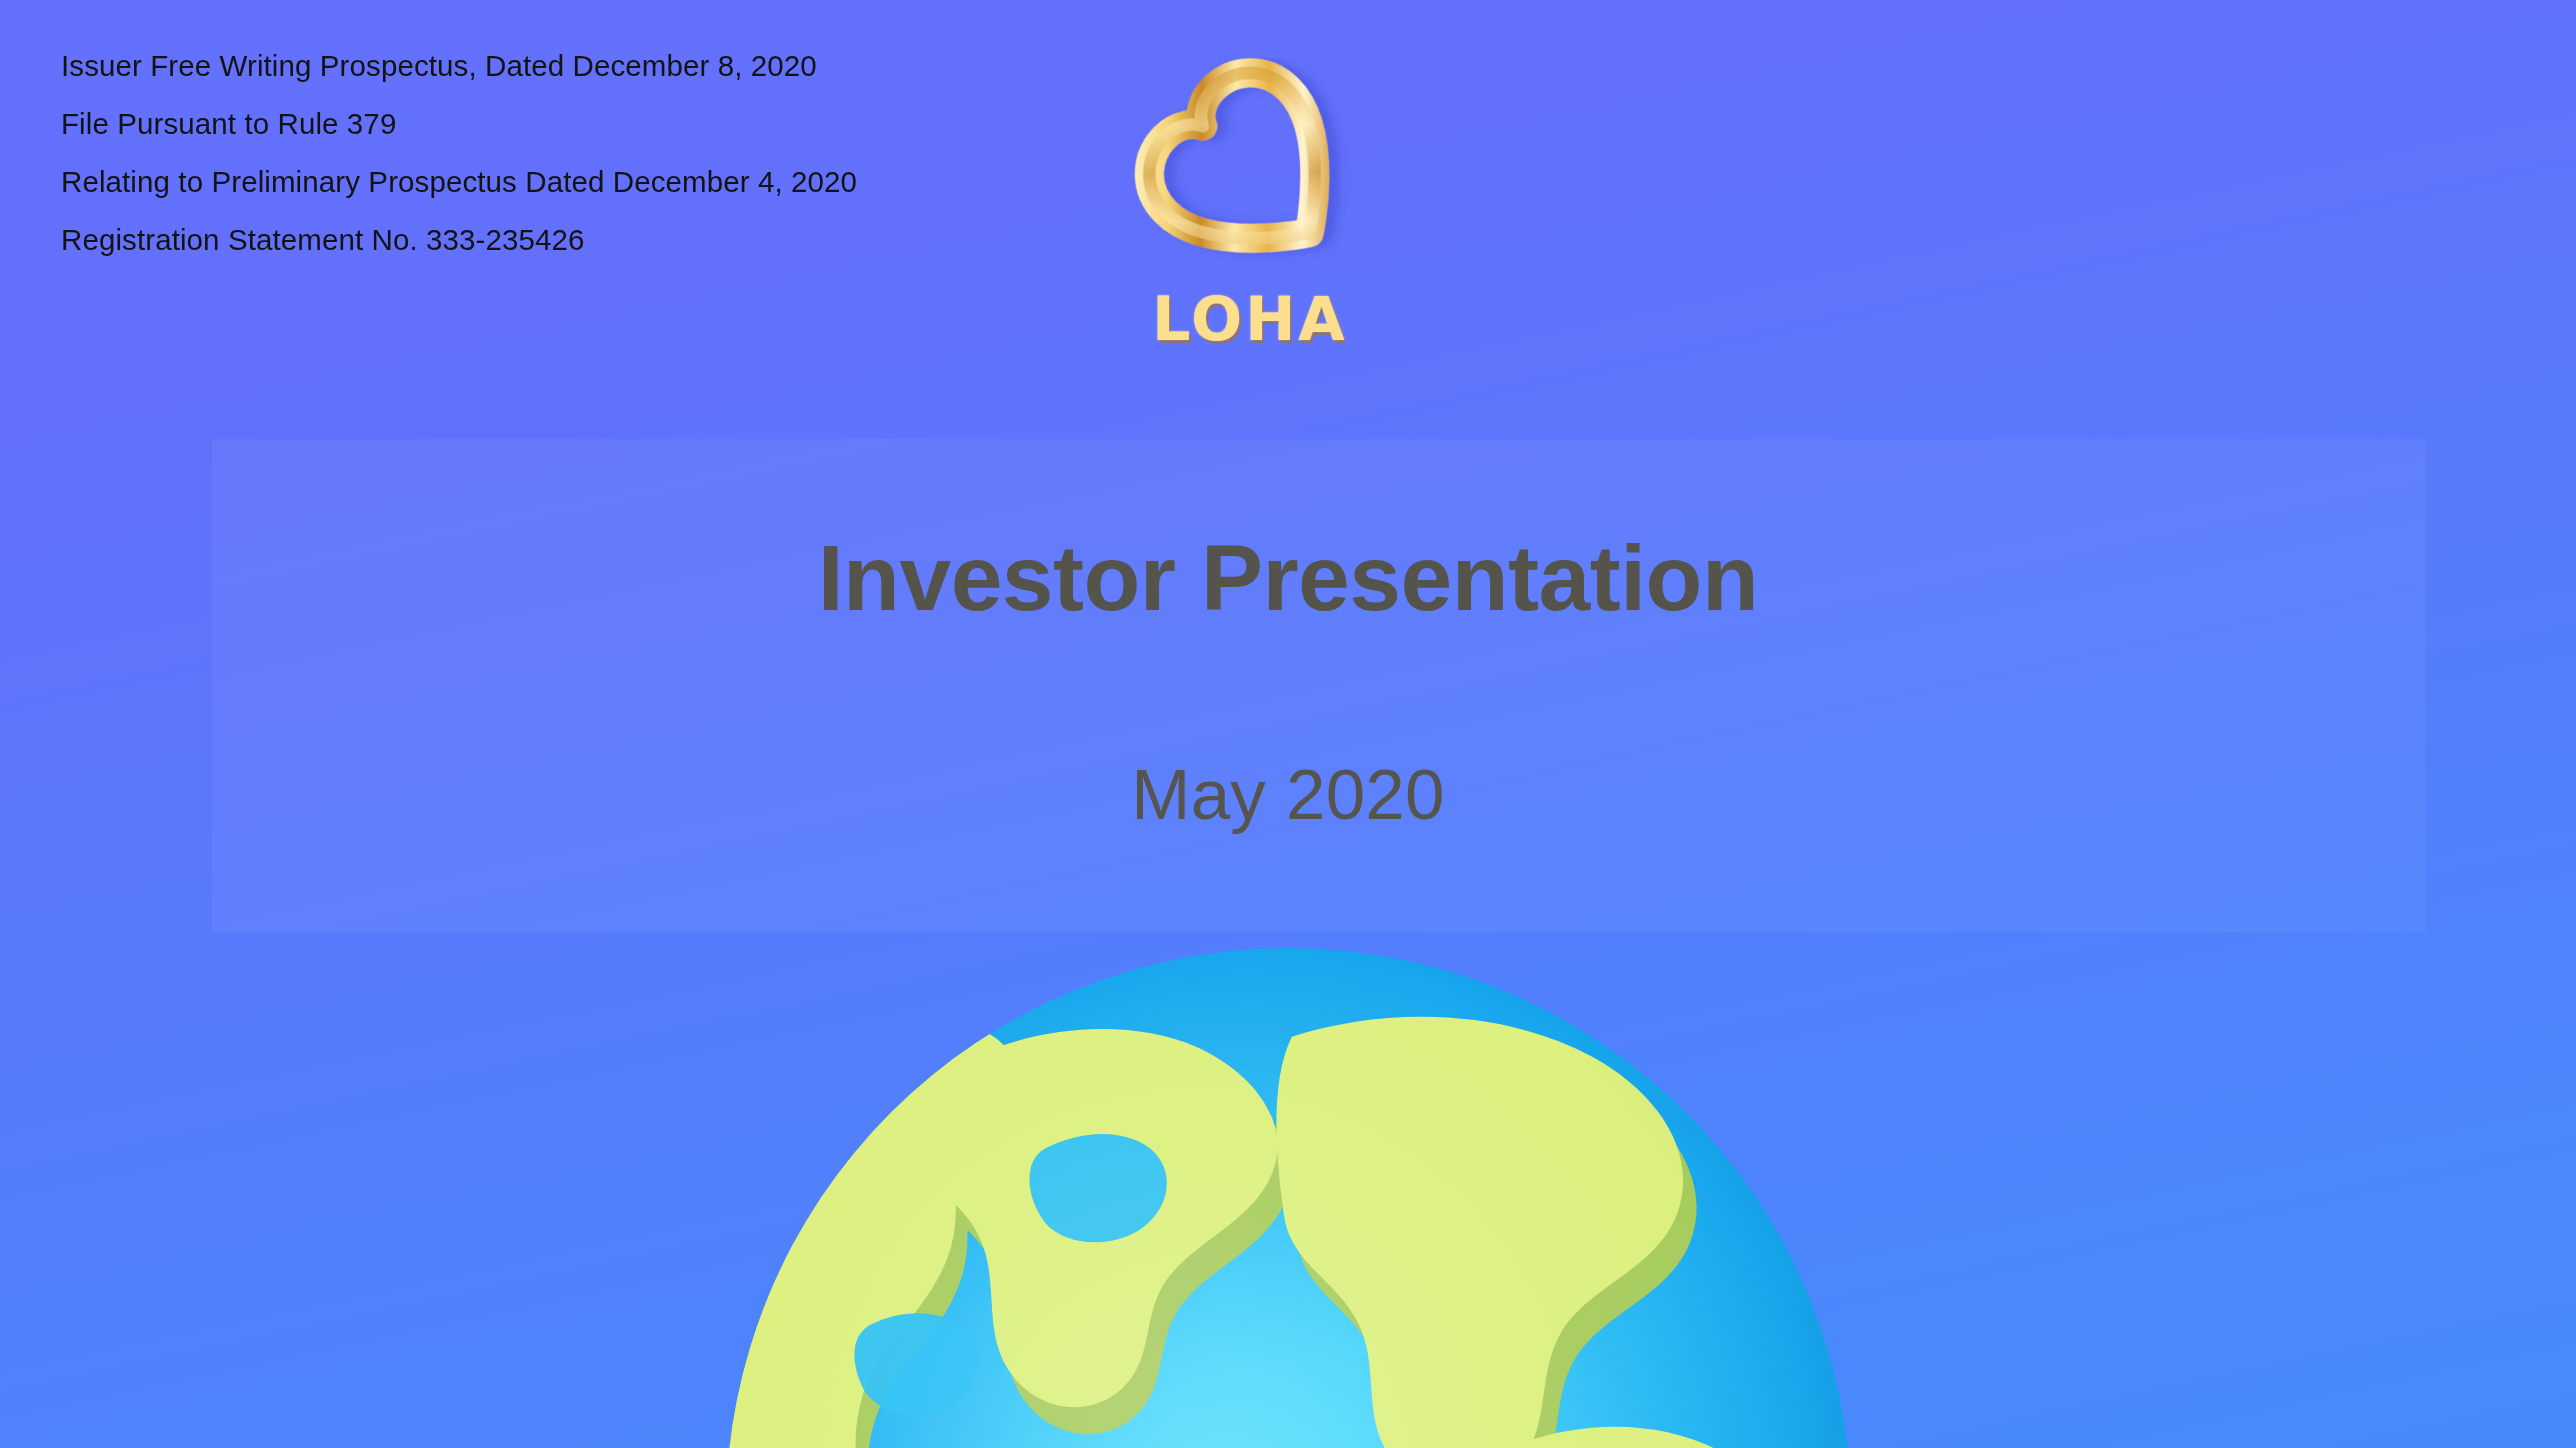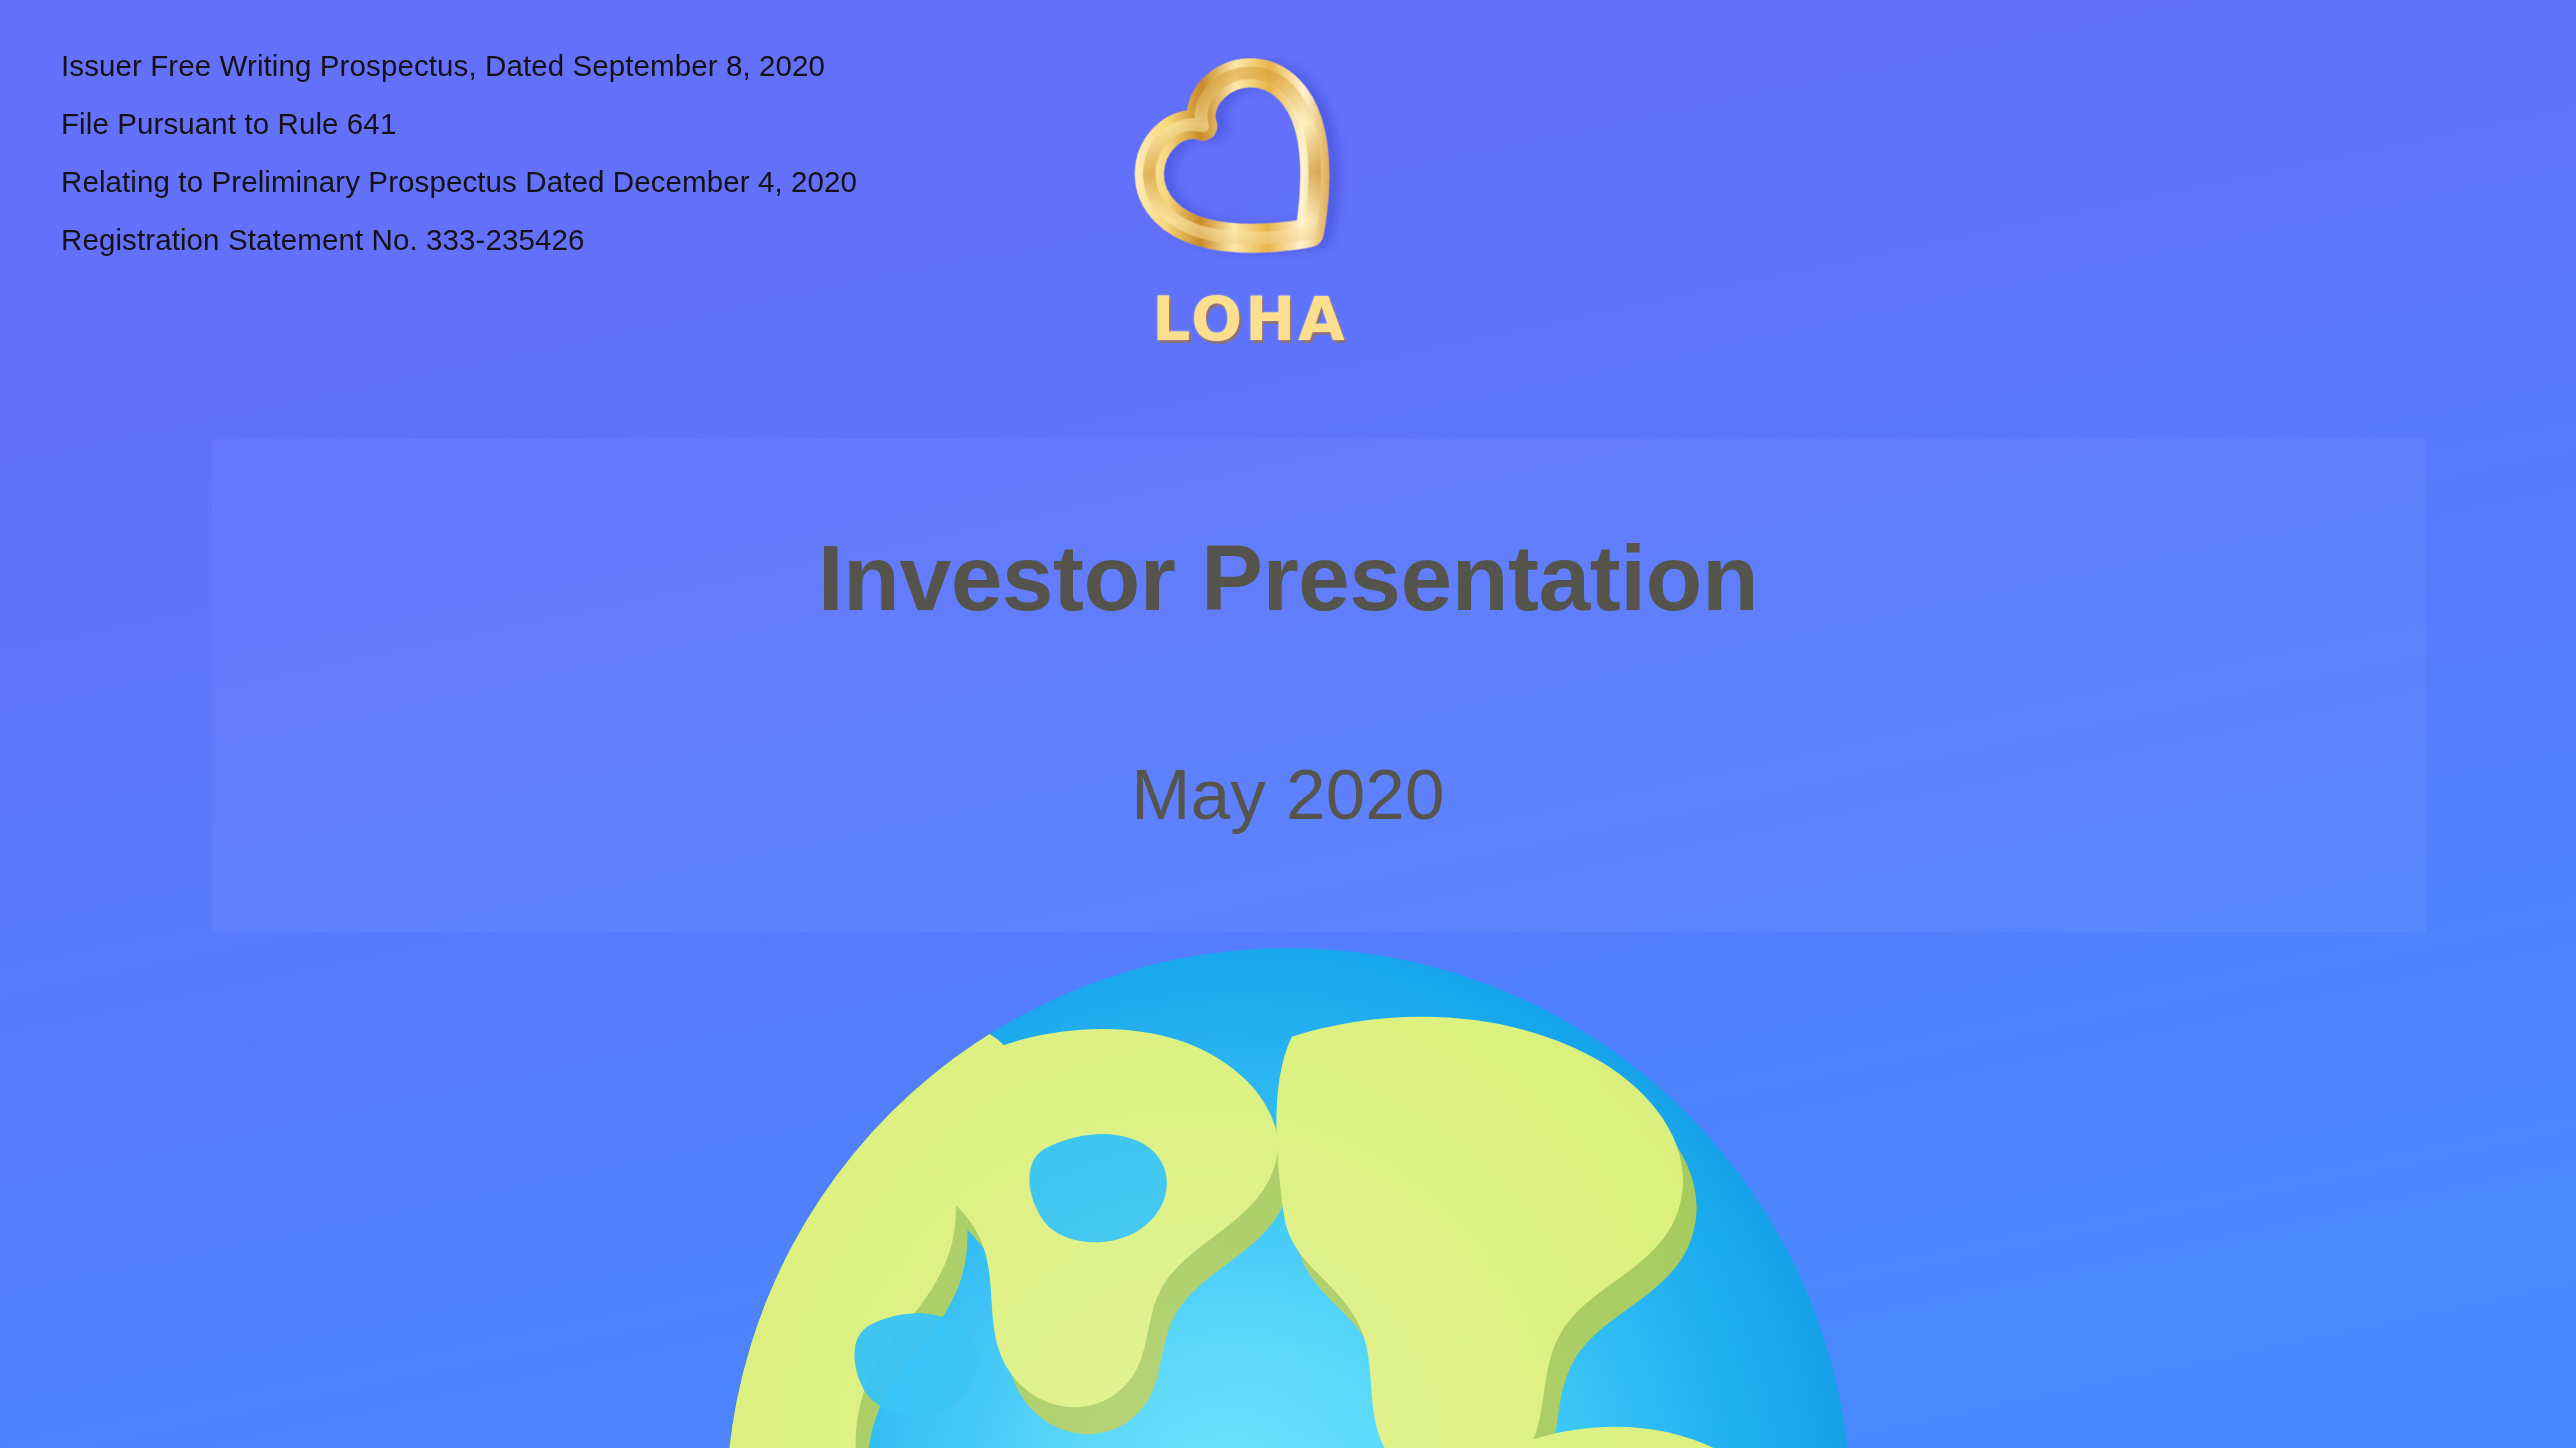--- a/index.html
+++ b/index.html
@@ -126,22 +126,22 @@
   }
 </style>
 </head>
 <body>
 
 <div id="slide">
 
   <div class="title-panel"></div>
 
   <div class="legal-block">
-    <div class="legal-line">Issuer Free Writing Prospectus, Dated September 8, 2020</div>
-    <div class="legal-line">File Pursuant to Rule 641</div>
+    <div class="legal-line">Issuer Free Writing Prospectus, Dated December 8, 2020</div>
+    <div class="legal-line">File Pursuant to Rule 379</div>
     <div class="legal-line">Relating to Preliminary Prospectus Dated December 4, 2020</div>
     <div class="legal-line">Registration Statement No. 333-235426</div>
   </div>
 
   <div class="logo-wrap">
     <svg class="logo-mark" viewBox="0 0 260 240">
       <defs>
         <linearGradient id="goldA" x1="0%" y1="0%" x2="100%" y2="100%">
           <stop offset="0%" stop-color="#FFF2C4"></stop>
           <stop offset="16%" stop-color="#F7D77B"></stop>

